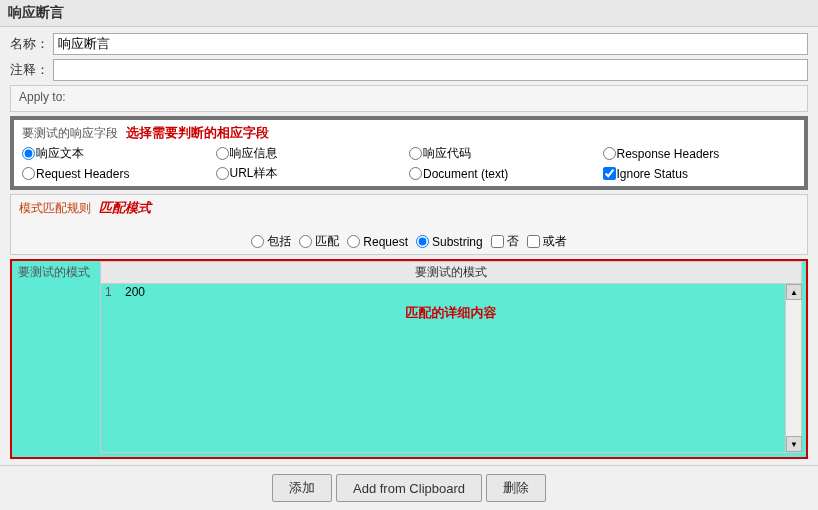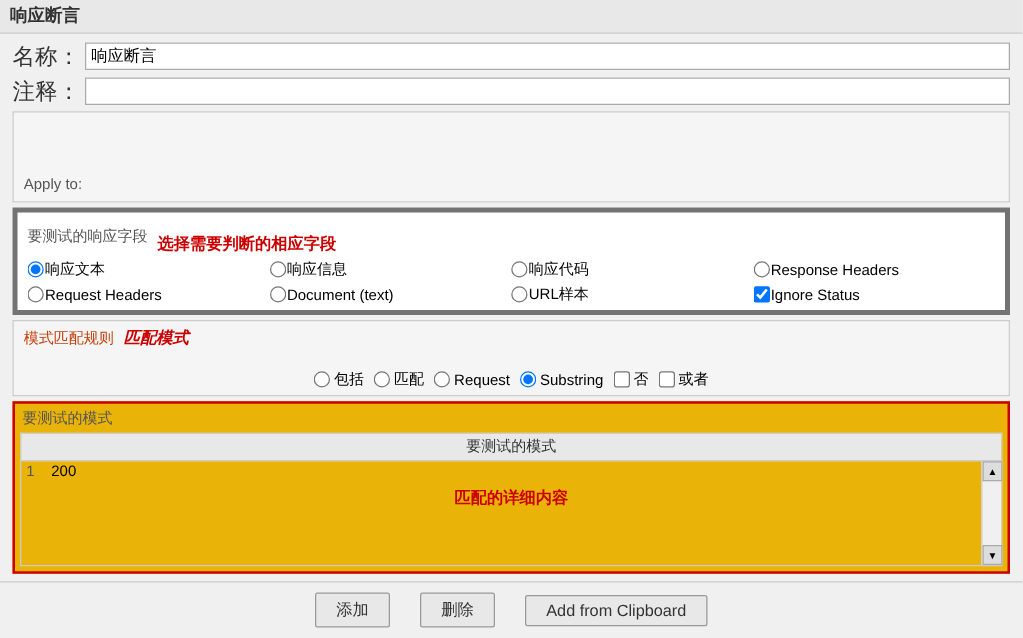--- a/index.html
+++ b/index.html
@@ -32,42 +32,41 @@
       display: flex;
       flex-direction: column;
       gap: 4px;
     }
     .form-row {
       display: flex;
       align-items: center;
       gap: 4px;
     }
     .form-label {
-      font-size: 18px;
+      font-size: 13px;
       color: #333;
       white-space: nowrap;
     }
     .form-input {
       flex: 1;
       border: 1px solid #aaa;
       padding: 2px 4px;
       font-size: 13px;
       height: 22px;
       background: white;
     }
     .apply-to-section {
       border: 1px solid #ccc;
       background: #f5f5f5;
       padding: 4px 8px;
     }
     .apply-to-label {
       font-size: 12px;
       color: #555;
       margin-bottom: 3px;
-      margin-top: 46px;
     }
     .radio-row {
       display: flex;
       align-items: center;
       gap: 6px;
     }
     .radio-row label {
       display: flex;
       align-items: center;
       gap: 3px;
@@ -91,21 +90,20 @@
     .section-header-label {
       font-size: 12px;
       color: #555;
       margin-bottom: 2px;
     }
     .section-hint {
       font-size: 13px;
       color: #cc0000;
       font-weight: bold;
       margin-bottom: 3px;
-      margin-top: 12px;
     }
     .radio-grid {
       display: grid;
       grid-template-columns: 1fr 1fr 1fr 1fr;
       gap: 3px 0;
     }
     .radio-grid label {
       display: flex;
       align-items: center;
       gap: 1px;
@@ -137,24 +135,23 @@
     .match-row label {
       display: flex;
       align-items: center;
       gap: 3px;
       font-size: 12px;
       cursor: pointer;
       margin-top: 16px;
     }
     .test-patterns-section {
       border: 2px solid #cc0000;
-      background: #eab308;
-      flex: 1;
-      display: flex;
-      flex-direction: column;
+      background: #5eead4;
+      flex: 1;
+      display: flex;
     }
     .test-patterns-header {
       font-size: 12px;
       color: #555;
       padding: 3px 6px;
     }
     .table-container {
       flex: 1;
       display: flex;
       flex-direction: column;
@@ -213,23 +210,22 @@
     }
     .hint-text {
       font-size: 13px;
       color: #cc0000;
       font-weight: bold;
       text-align: center;
       padding: 4px;
     }
     .footer-area {
       display: flex;
-      align-items: center;
       justify-content: center;
-      gap: 24px;
+      gap: 4px;
       padding: 8px 0;
       background: #f0f0f0;
       border-top: 1px solid #ccc;
     }
     .btn {
       padding: 4px 16px;
       border: 1px solid #999;
       background: #e8e8e8;
       font-size: 13px;
       cursor: pointer;
@@ -285,25 +281,25 @@
         <label>
           <input type="radio" name="field-to-test" style="">
           <span>Response Headers</span>
         </label>
         <label>
           <input type="radio" name="field-to-test" style="">
           <span>Request Headers</span>
         </label>
         <label>
           <input type="radio" name="field-to-test" style="">
+          <span>URL样本</span>
+        </label>
+        <label>
+          <input type="radio" name="field-to-test" style="">
           <span>Document (text)</span>
-        </label>
-        <label>
-          <input type="radio" name="field-to-test" style="">
-          <span>URL样本</span>
         </label>
         <label>
           <input type="checkbox" checked="" style="">
           <span>Ignore Status</span>
         </label>
       </div>
     </div>
 
     <div class="pattern-section">
       <div style="display:flex; align-items:center; gap:8px;">
@@ -354,16 +350,16 @@
             <div class="scrollbar-down">▼</div>
           </div>
         </div>
       </div>
     </div>
 
   </div>
 
   <div class="footer-area">
     <button class="btn">添加</button>
+    <button class="btn">Add from Clipboard</button>
     <button class="btn">删除</button>
-    <button class="btn">Add from Clipboard</button>
   </div>
 </div>
 
 </body></html>

